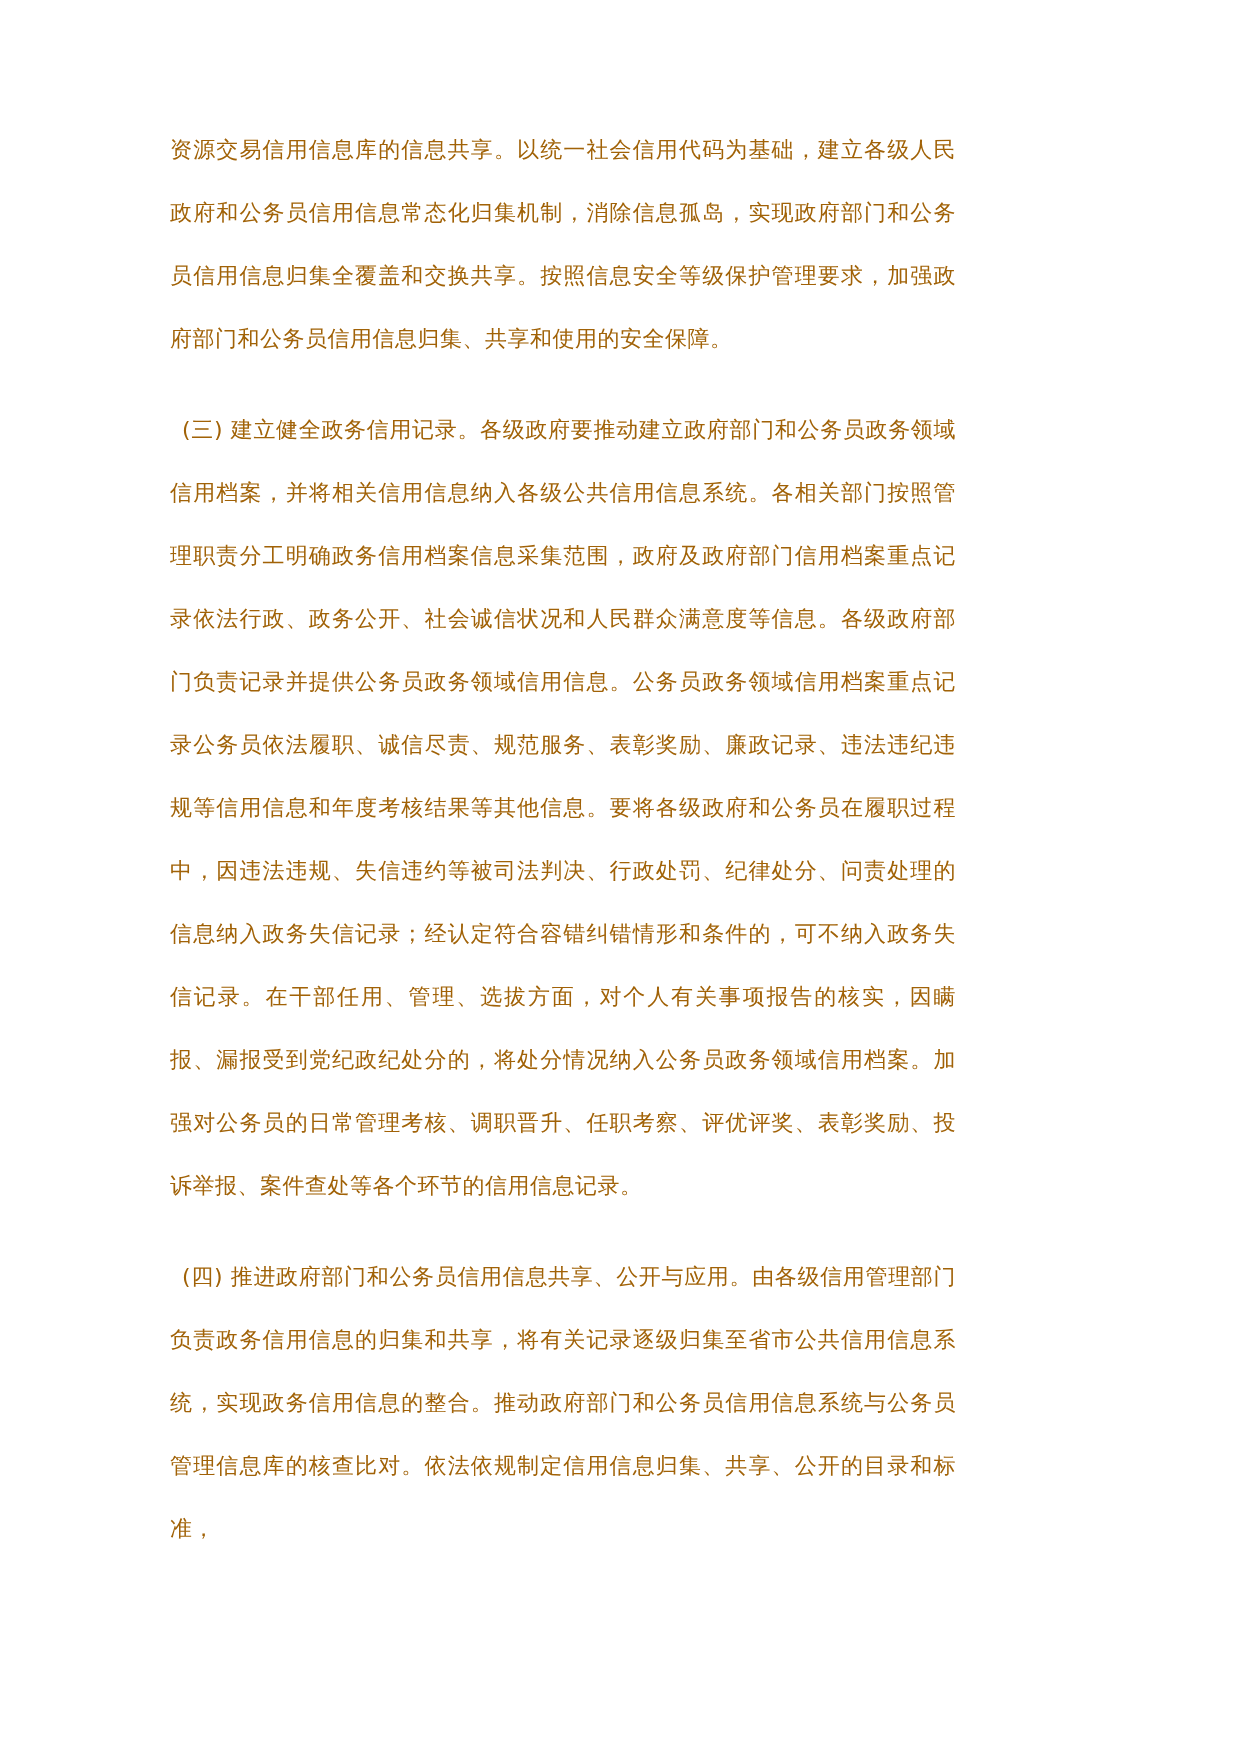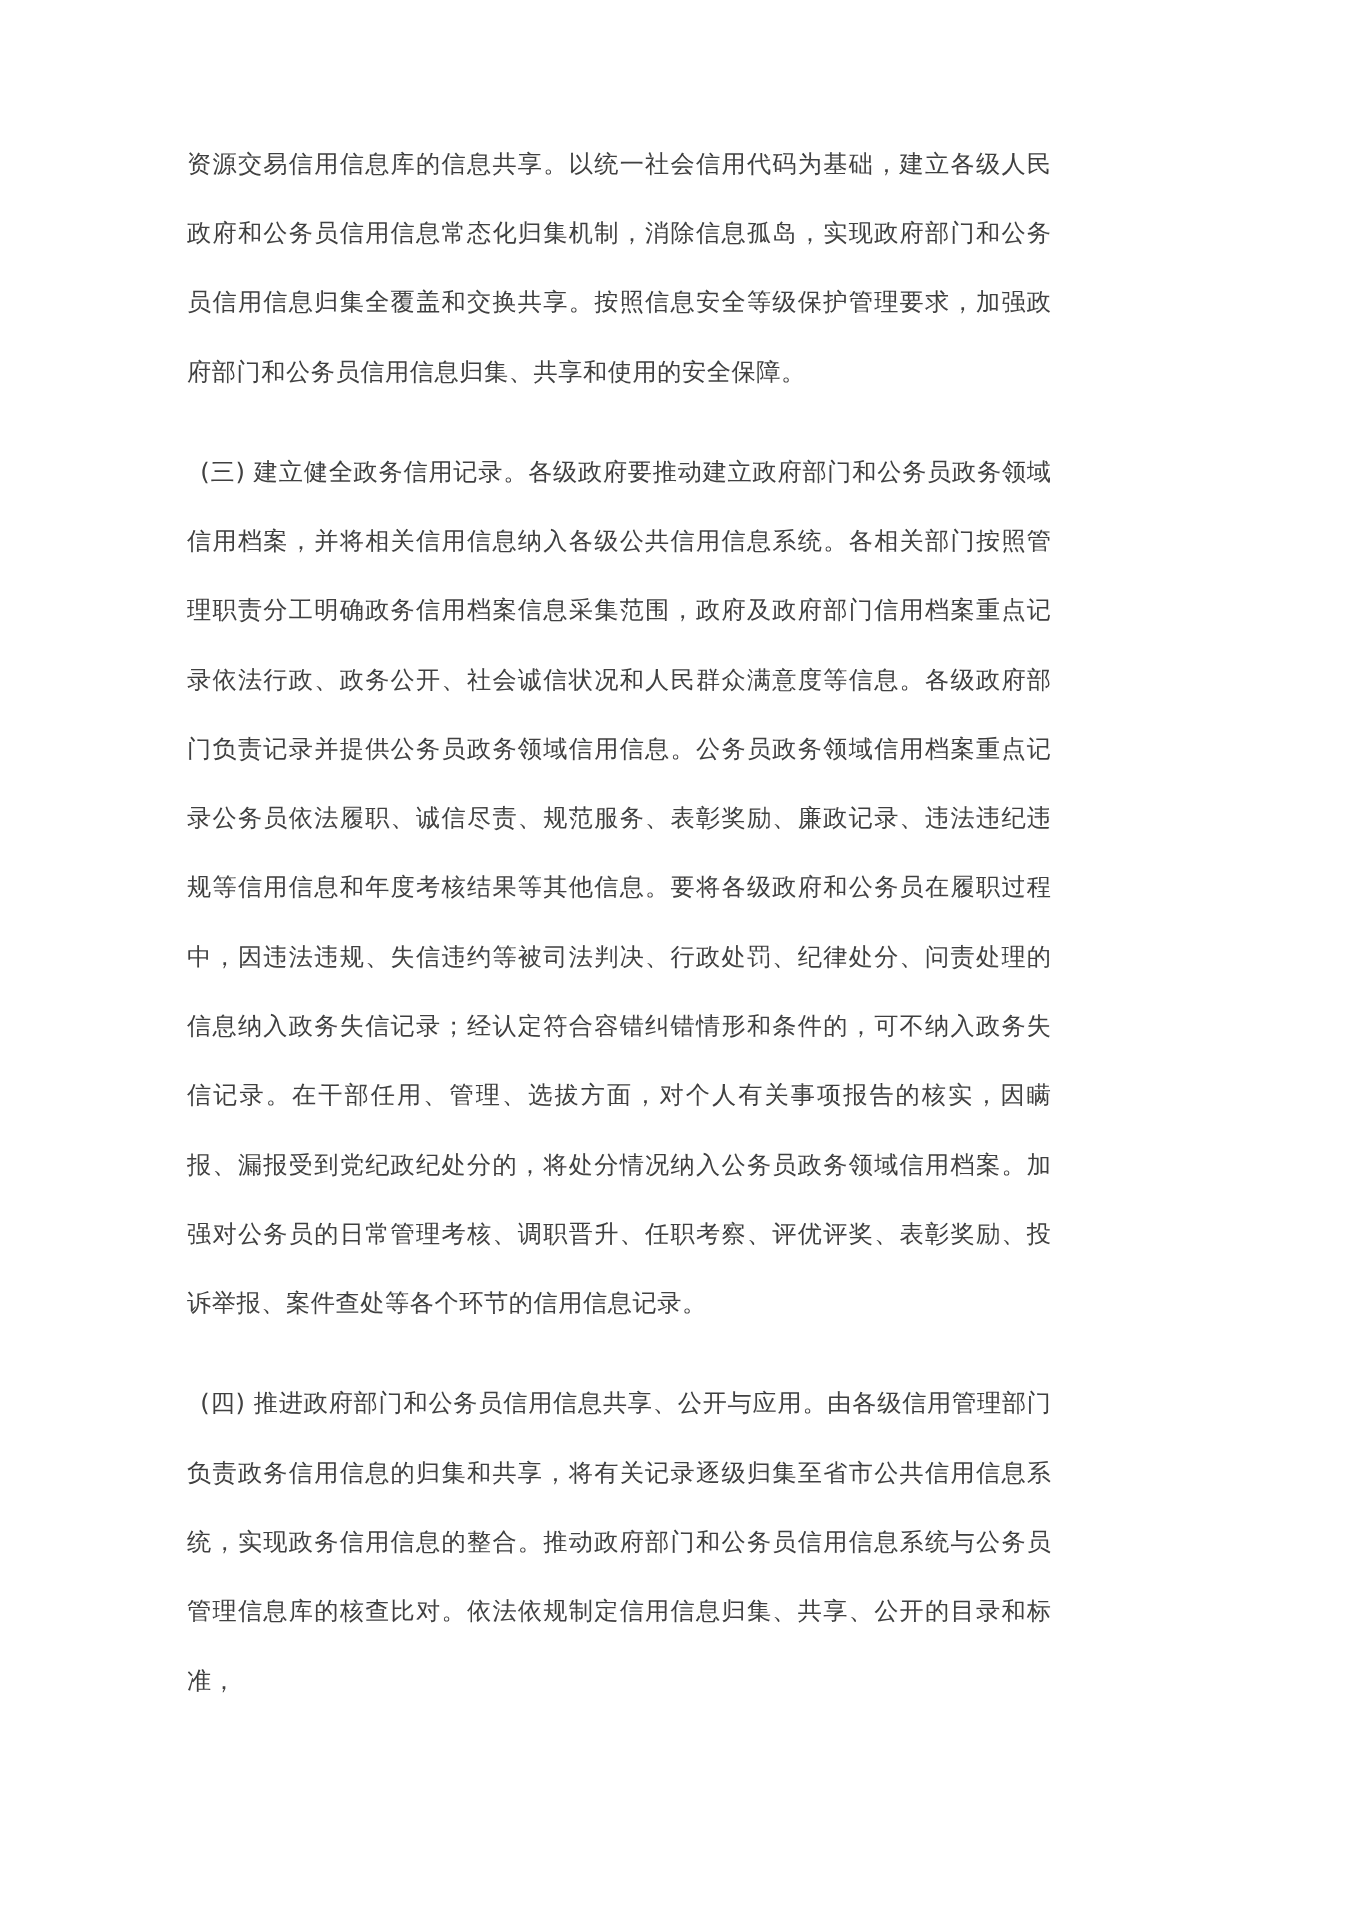--- a/index.html
+++ b/index.html
@@ -18,21 +18,21 @@
   .content {
     position: absolute;
     left: 170px;
     top: 118px;
     width: 802px;
   }
   .content p {
     margin: 0 16px 28px 0;
     font-size: 22px;
     line-height: 63px;
-    color: #404040;
+    color: #a16207;
     text-align: justify;
     text-justify: inter-ideograph;
     letter-spacing: 0.5px;
     word-break: break-all;
   }
   .content p.indented {
     text-indent: 0.55em;
   }
 </style>
 </head>

